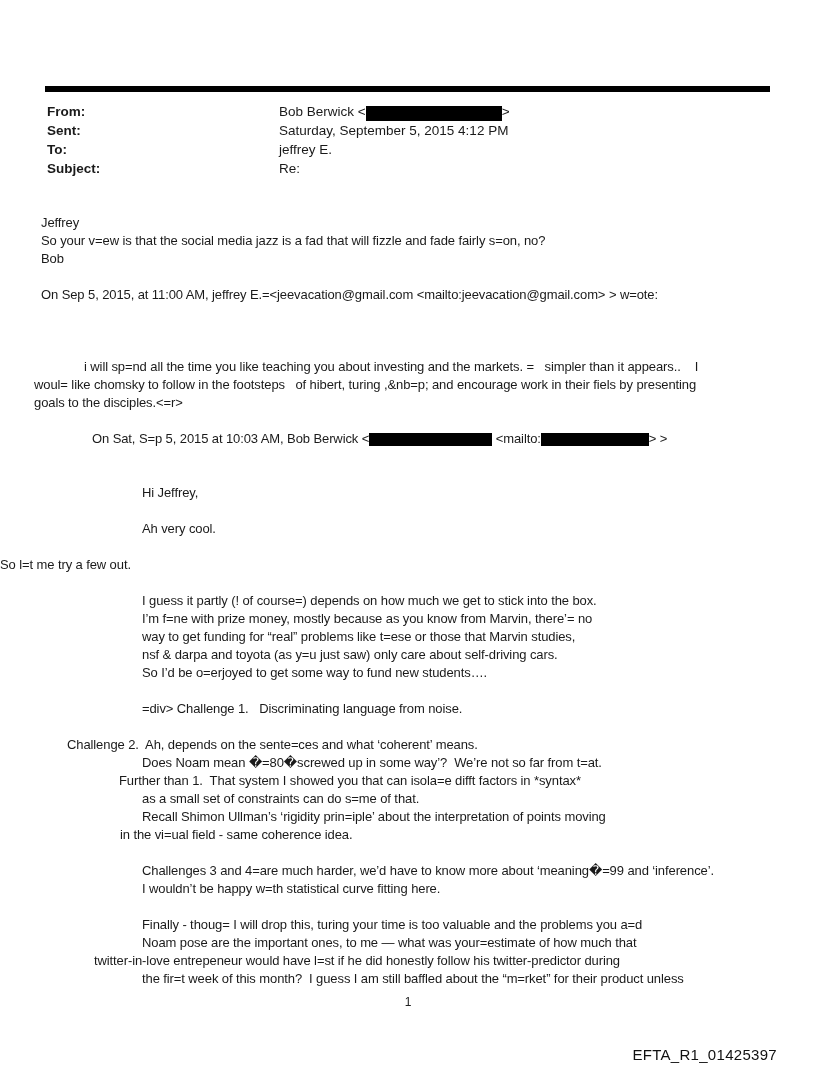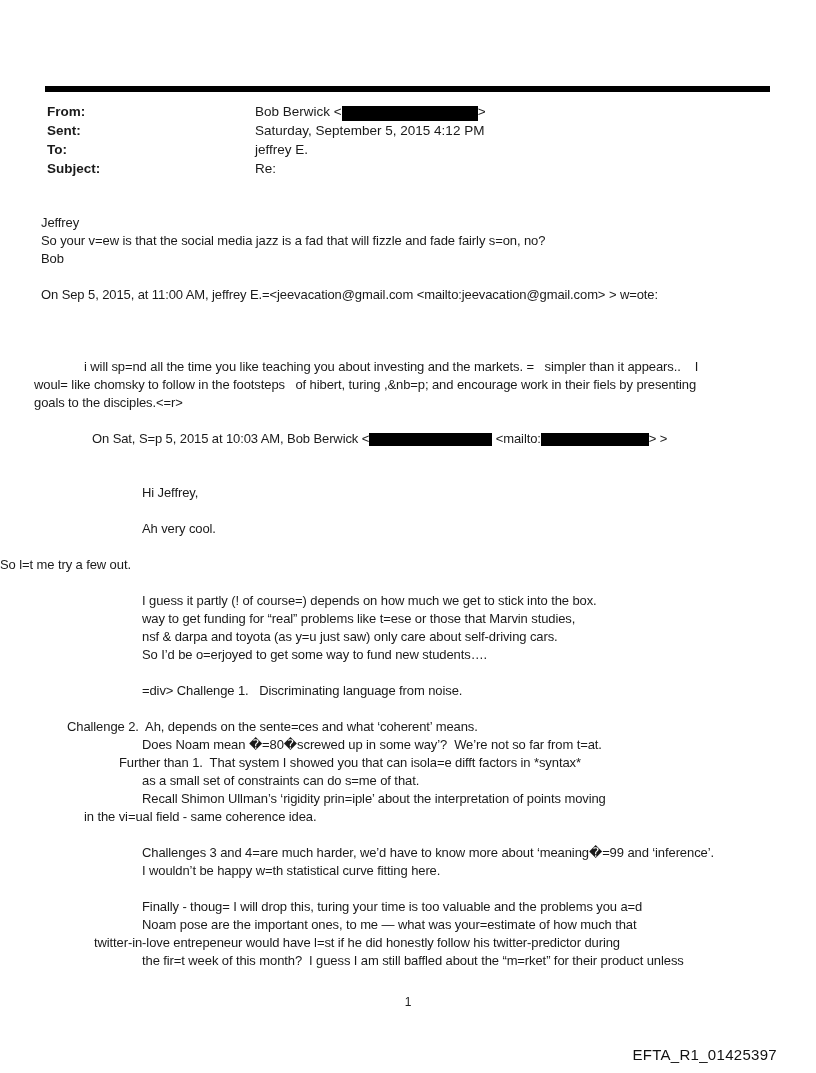--- a/index.html
+++ b/index.html
@@ -3,21 +3,21 @@
 <meta charset="utf-8">
 <style>
   html,body{margin:0;padding:0;}
   body{
     width:816px;height:1073px;background:#ffffff;position:relative;overflow:hidden;
     font-family:"Liberation Sans","DejaVu Sans",sans-serif;color:#1a1a1a;
   }
   .page{position:absolute;inset:0;background:#fff;}
   .top-rule{position:absolute;left:45px;top:86px;width:725px;height:6px;background:#000;}
   .header{position:absolute;left:47px;top:102px;font-size:13.5px;line-height:19px;}
-  .hrow{display:flex;white-space:pre;}
+  .hrow{display:flex;white-space:pre;gap:24px;}
   .hlabel{font-weight:bold;width:208px;flex:0 0 208px;}
   .hvalue{font-weight:normal;}
   .body{position:absolute;left:0;top:214px;width:724px;font-size:13px;line-height:18px;letter-spacing:-0.1px;}
   .bline{height:18px;white-space:pre;}
   .redaction{display:inline-block;height:13px;background:#000;vertical-align:text-bottom;margin-bottom:0px;}
   .hvalue .redaction{height:15px;margin-bottom:-2px;}
   .pagenum{position:absolute;top:995px;left:0;width:816px;text-align:center;font-size:12px;color:#222;}
   .bates{position:absolute;top:1046px;right:39px;font-size:15px;letter-spacing:0.3px;color:#111;}
 </style>
 </head>
@@ -47,32 +47,33 @@
       <div class="bline" style="padding-left: 92px;"><span>On Sat, S=p 5, 2015 at 10:03 AM, Bob Berwick &lt;</span><span class="redaction" style="width: 123px;"></span><span> &lt;mailto:</span><span class="redaction" style="width: 108px;"></span><span>&gt; &gt;</span></div>
       <div class="bline" style="padding-left: 0px;">&nbsp;</div>
       <div class="bline" style="padding-left: 0px;">&nbsp;</div>
       <div class="bline" style="padding-left: 142px;">Hi Jeffrey,</div>
       <div class="bline" style="padding-left: 0px;">&nbsp;</div>
       <div class="bline" style="padding-left: 142px;">Ah very cool.</div>
       <div class="bline" style="padding-left: 0px;">&nbsp;</div>
       <div class="bline" style="">So l=t me try a few out.</div>
       <div class="bline" style="padding-left: 0px;">&nbsp;</div>
       <div class="bline" style="padding-left: 142px;">I guess it partly (! of course=) depends on how much we get to stick into the box.</div>
+      <div class="bline" style="padding-left: 142px;">I’m f=ne with prize money, mostly because as you know from Marvin, there’= no</div>
       <div class="bline" style="padding-left: 142px;">way to get funding for “real” problems like t=ese or those that Marvin studies,</div>
       <div class="bline" style="padding-left: 142px;">nsf &amp; darpa and toyota (as y=u just saw) only care about self-driving cars.</div>
       <div class="bline" style="padding-left: 142px;">So I’d be o=erjoyed to get some way to fund new students….</div>
       <div class="bline" style="padding-left: 0px;">&nbsp;</div>
       <div class="bline" style="padding-left: 142px;">=div&gt; Challenge 1.   Discriminating language from noise.</div>
       <div class="bline" style="padding-left: 0px;">&nbsp;</div>
       <div class="bline" style="padding-left: 67px;">Challenge 2.  Ah, depends on the sente=ces and what ‘coherent’ means.</div>
       <div class="bline" style="padding-left: 142px;">Does Noam mean �=80�screwed up in some way’?  We’re not so far from t=at.</div>
       <div class="bline" style="padding-left: 119px;">Further than 1.  That system I showed you that can isola=e difft factors in *syntax*</div>
       <div class="bline" style="padding-left: 142px;">as a small set of constraints can do s=me of that.</div>
       <div class="bline" style="padding-left: 142px;">Recall Shimon Ullman’s ‘rigidity prin=iple’ about the interpretation of points moving</div>
-      <div class="bline" style="padding-left: 84px;">in the vi=ual field - same coherence idea.</div>
+      <div class="bline" style="padding-left: 108px; margin-left: 12px;">in the vi=ual field - same coherence idea.</div>
       <div class="bline" style="padding-left: 0px;">&nbsp;</div>
       <div class="bline" style="padding-left: 142px;">Challenges 3 and 4=are much harder, we’d have to know more about ‘meaning�=99 and ‘inference’.</div>
       <div class="bline" style="padding-left: 142px;">I wouldn’t be happy w=th statistical curve fitting here.</div>
       <div class="bline" style="padding-left: 0px;">&nbsp;</div>
       <div class="bline" style="padding-left: 142px;">Finally - thoug= I will drop this, turing your time is too valuable and the problems you a=d</div>
       <div class="bline" style="padding-left: 142px;">Noam pose are the important ones, to me — what was your=estimate of how much that</div>
       <div class="bline" style="padding-left: 94px;">twitter-in-love entrepeneur would have l=st if he did honestly follow his twitter-predictor during</div>
       <div class="bline" style="padding-left: 142px;">the fir=t week of this month?  I guess I am still baffled about the “m=rket” for their product unless</div>
     </div>
   <div class="pagenum">1</div>

